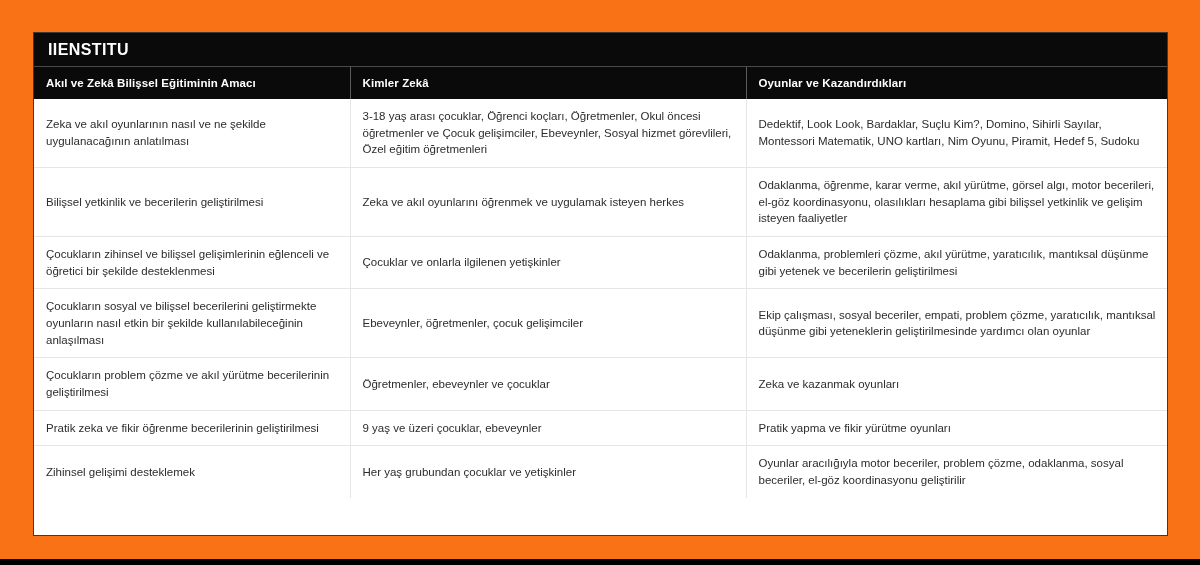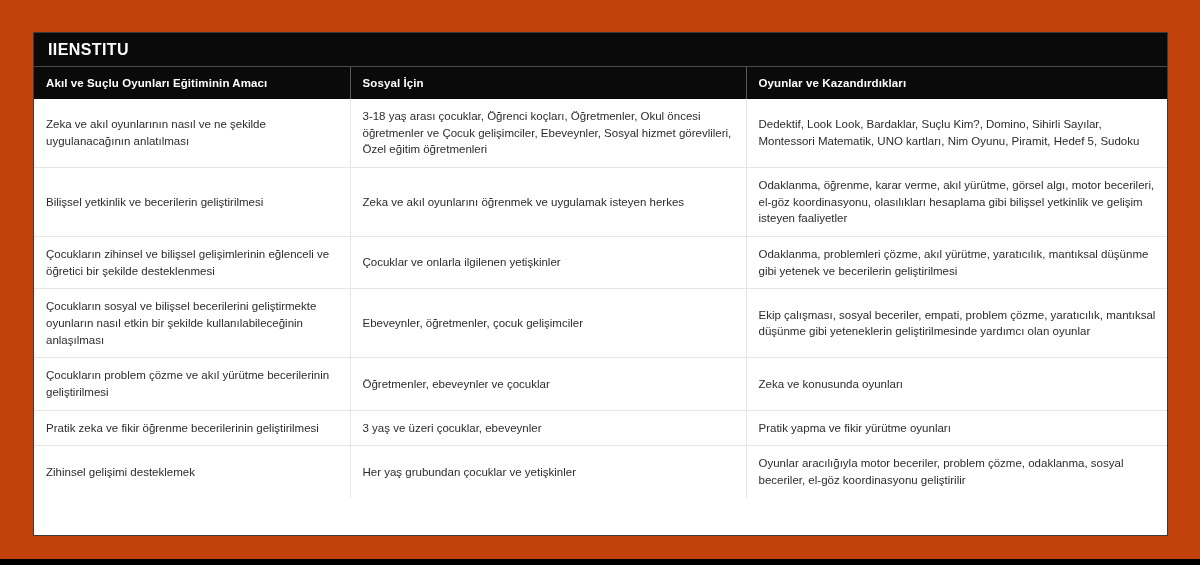--- a/index.html
+++ b/index.html
@@ -12,21 +12,21 @@
     height: 565px;
     background: #000000;
     font-family: "Liberation Sans", "DejaVu Sans", sans-serif;
     overflow: hidden;
   }
 
   .page {
     position: relative;
     width: 1200px;
     height: 559px;
-    background: #c2410c;
+    background: #f97316;
     box-sizing: border-box;
   }
 
   .table-frame {
     position: absolute;
     left: 33px;
     top: 32px;
     width: 1135px;
     height: 504px;
     background: #ffffff;
@@ -121,22 +121,22 @@
 
     <div class="tbody-scroll">
       <table class="data-table">
         <colgroup>
           <col class="col-1">
           <col class="col-2">
           <col class="col-3">
         </colgroup>
         <thead>
           <tr>
-            <th class="col-1">Akıl ve Suçlu Oyunları Eğitiminin Amacı</th>
-            <th class="col-2">Sosyal İçin</th>
+            <th class="col-1">Akıl ve Zekâ Bilişsel Eğitiminin Amacı</th>
+            <th class="col-2">Kimler Zekâ</th>
             <th class="col-3">Oyunlar ve Kazandırdıkları</th>
           </tr>
         </thead>
         <tbody>
           <tr>
             <td>Zeka ve akıl oyunlarının nasıl ve ne şekilde uygulanacağının anlatılması</td>
             <td>3-18 yaş arası çocuklar, Öğrenci koçları, Öğretmenler, Okul öncesi öğretmenler ve Çocuk gelişimciler, Ebeveynler, Sosyal hizmet görevlileri, Özel eğitim öğretmenleri</td>
             <td>Dedektif, Look Look, Bardaklar, Suçlu Kim?, Domino, Sihirli Sayılar, Montessori Matematik, UNO kartları, Nim Oyunu, Piramit, Hedef 5, Sudoku</td>
           </tr>
           <tr>
@@ -150,25 +150,25 @@
             <td>Odaklanma, problemleri çözme, akıl yürütme, yaratıcılık, mantıksal düşünme gibi yetenek ve becerilerin geliştirilmesi</td>
           </tr>
           <tr>
             <td>Çocukların sosyal ve bilişsel becerilerini geliştirmekte oyunların nasıl etkin bir şekilde kullanılabileceğinin anlaşılması</td>
             <td>Ebeveynler, öğretmenler, çocuk gelişimciler</td>
             <td>Ekip çalışması, sosyal beceriler, empati, problem çözme, yaratıcılık, mantıksal düşünme gibi yeteneklerin geliştirilmesinde yardımcı olan oyunlar</td>
           </tr>
           <tr>
             <td>Çocukların problem çözme ve akıl yürütme becerilerinin geliştirilmesi</td>
             <td>Öğretmenler, ebeveynler ve çocuklar</td>
-            <td>Zeka ve konusunda oyunları</td>
+            <td>Zeka ve kazanmak oyunları</td>
           </tr>
           <tr>
             <td>Pratik zeka ve fikir öğrenme becerilerinin geliştirilmesi</td>
-            <td>3 yaş ve üzeri çocuklar, ebeveynler</td>
+            <td>9 yaş ve üzeri çocuklar, ebeveynler</td>
             <td>Pratik yapma ve fikir yürütme oyunları</td>
           </tr>
           <tr>
             <td>Zihinsel gelişimi desteklemek</td>
             <td>Her yaş grubundan çocuklar ve yetişkinler</td>
             <td>Oyunlar aracılığıyla motor beceriler, problem çözme, odaklanma, sosyal beceriler, el-göz koordinasyonu geliştirilir</td>
           </tr>
 
         </tbody>
       </table>

